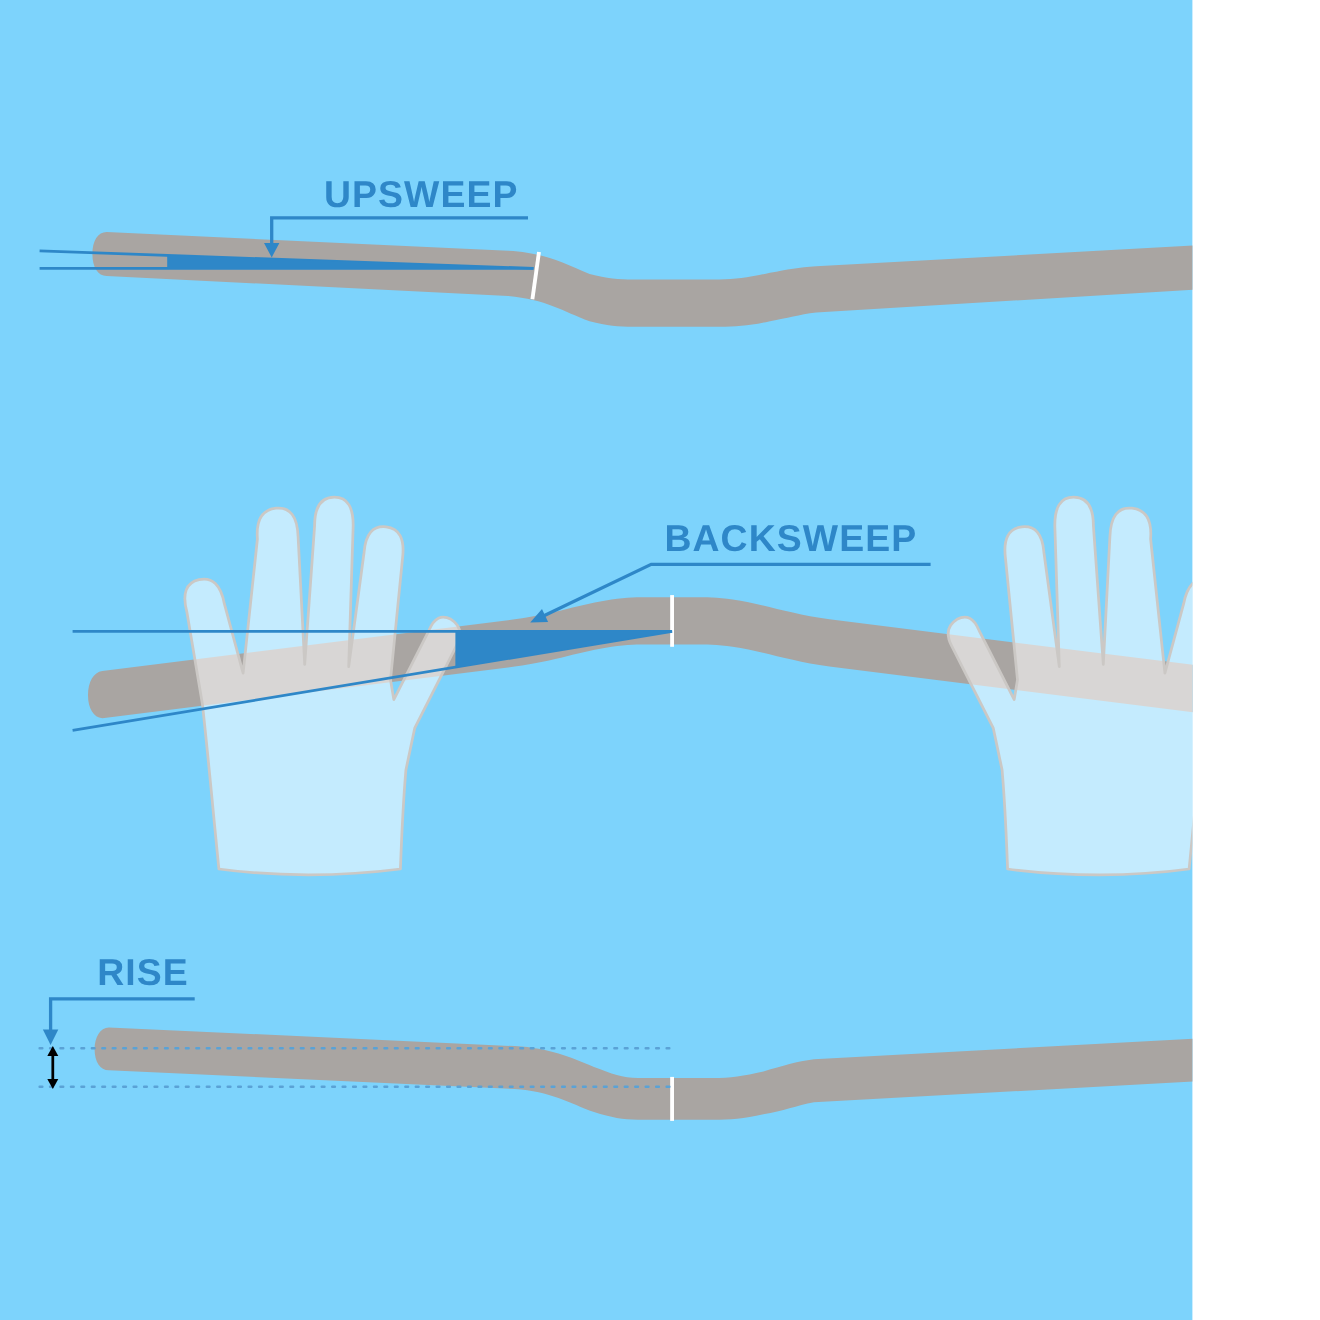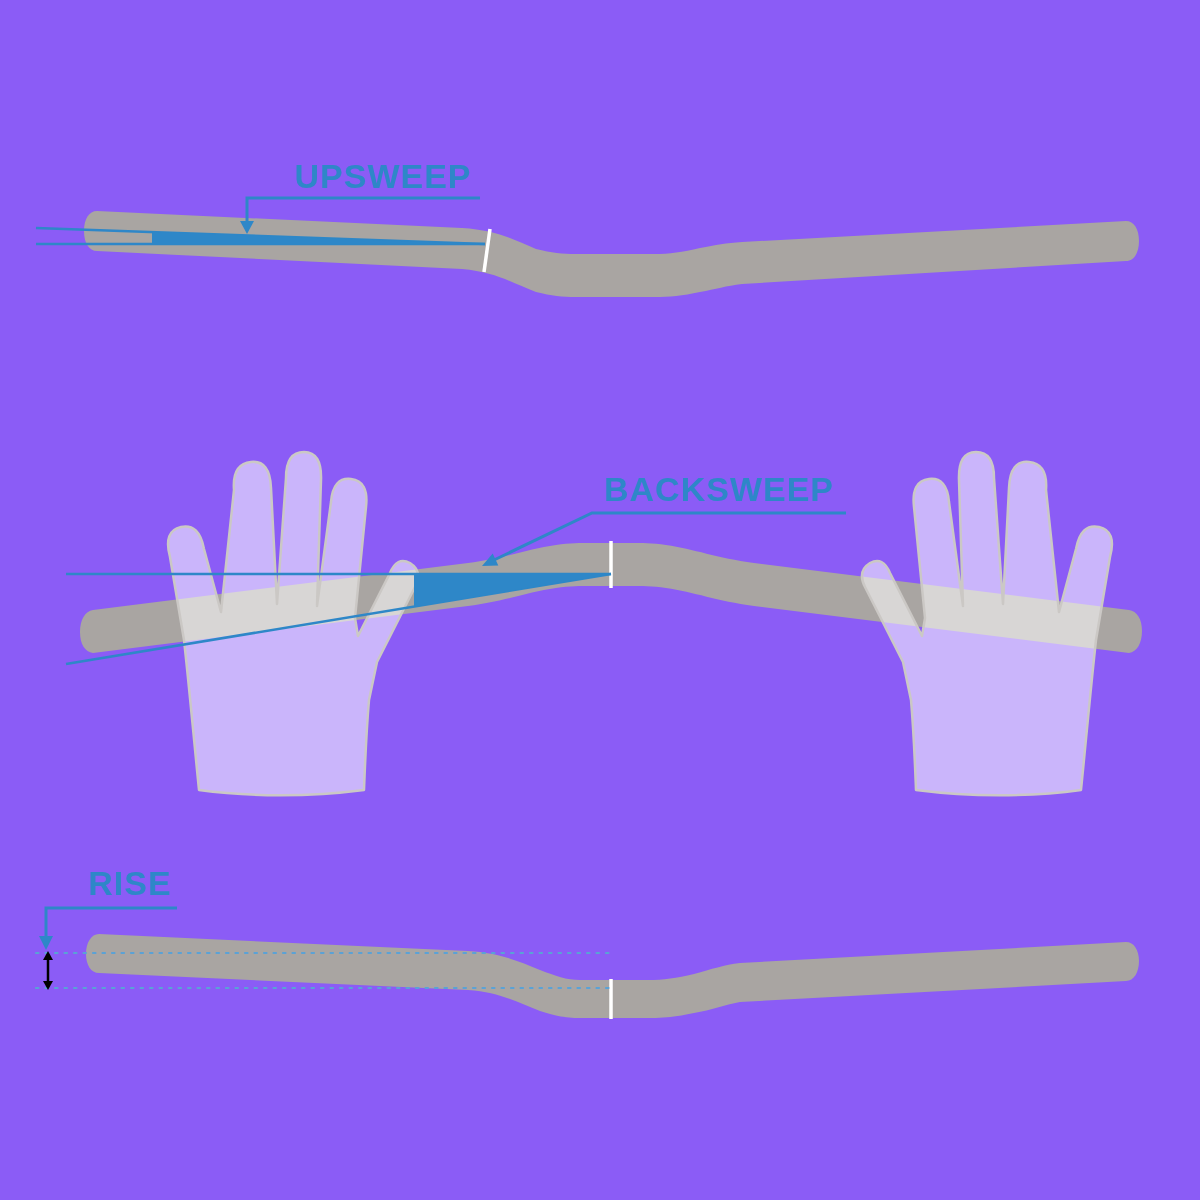--- a/index.html
+++ b/index.html
@@ -3,23 +3,23 @@
 <meta charset="utf-8">
 <style>
   html, body {
     margin: 0;
     padding: 0;
     background: #ffffff;
     font-family: "Liberation Sans", sans-serif;
   }
   .canvas {
     position: relative;
-    width: 1200px;
+    width: 1084px;
     height: 1200px;
-    background: #8b5cf6;
+    background: #7dd3fc;
     overflow: hidden;
     text-decoration: underline;
   }
   svg { display: block; }
 
   .bar      { fill: var(--bar); }
   .divider  { stroke: #ffffff; stroke-width: 3.5; fill: none; }
   .hand     { fill: rgba(255,255,255,0.55); stroke: var(--hand_outline); stroke-width: 2.5; stroke-linejoin: round; stroke-linecap: round; }
   .blue-line{ stroke: var(--accent); stroke-width: 2.5; fill: none; }
   .leader   { stroke: var(--accent); stroke-width: 3; fill: none; }

